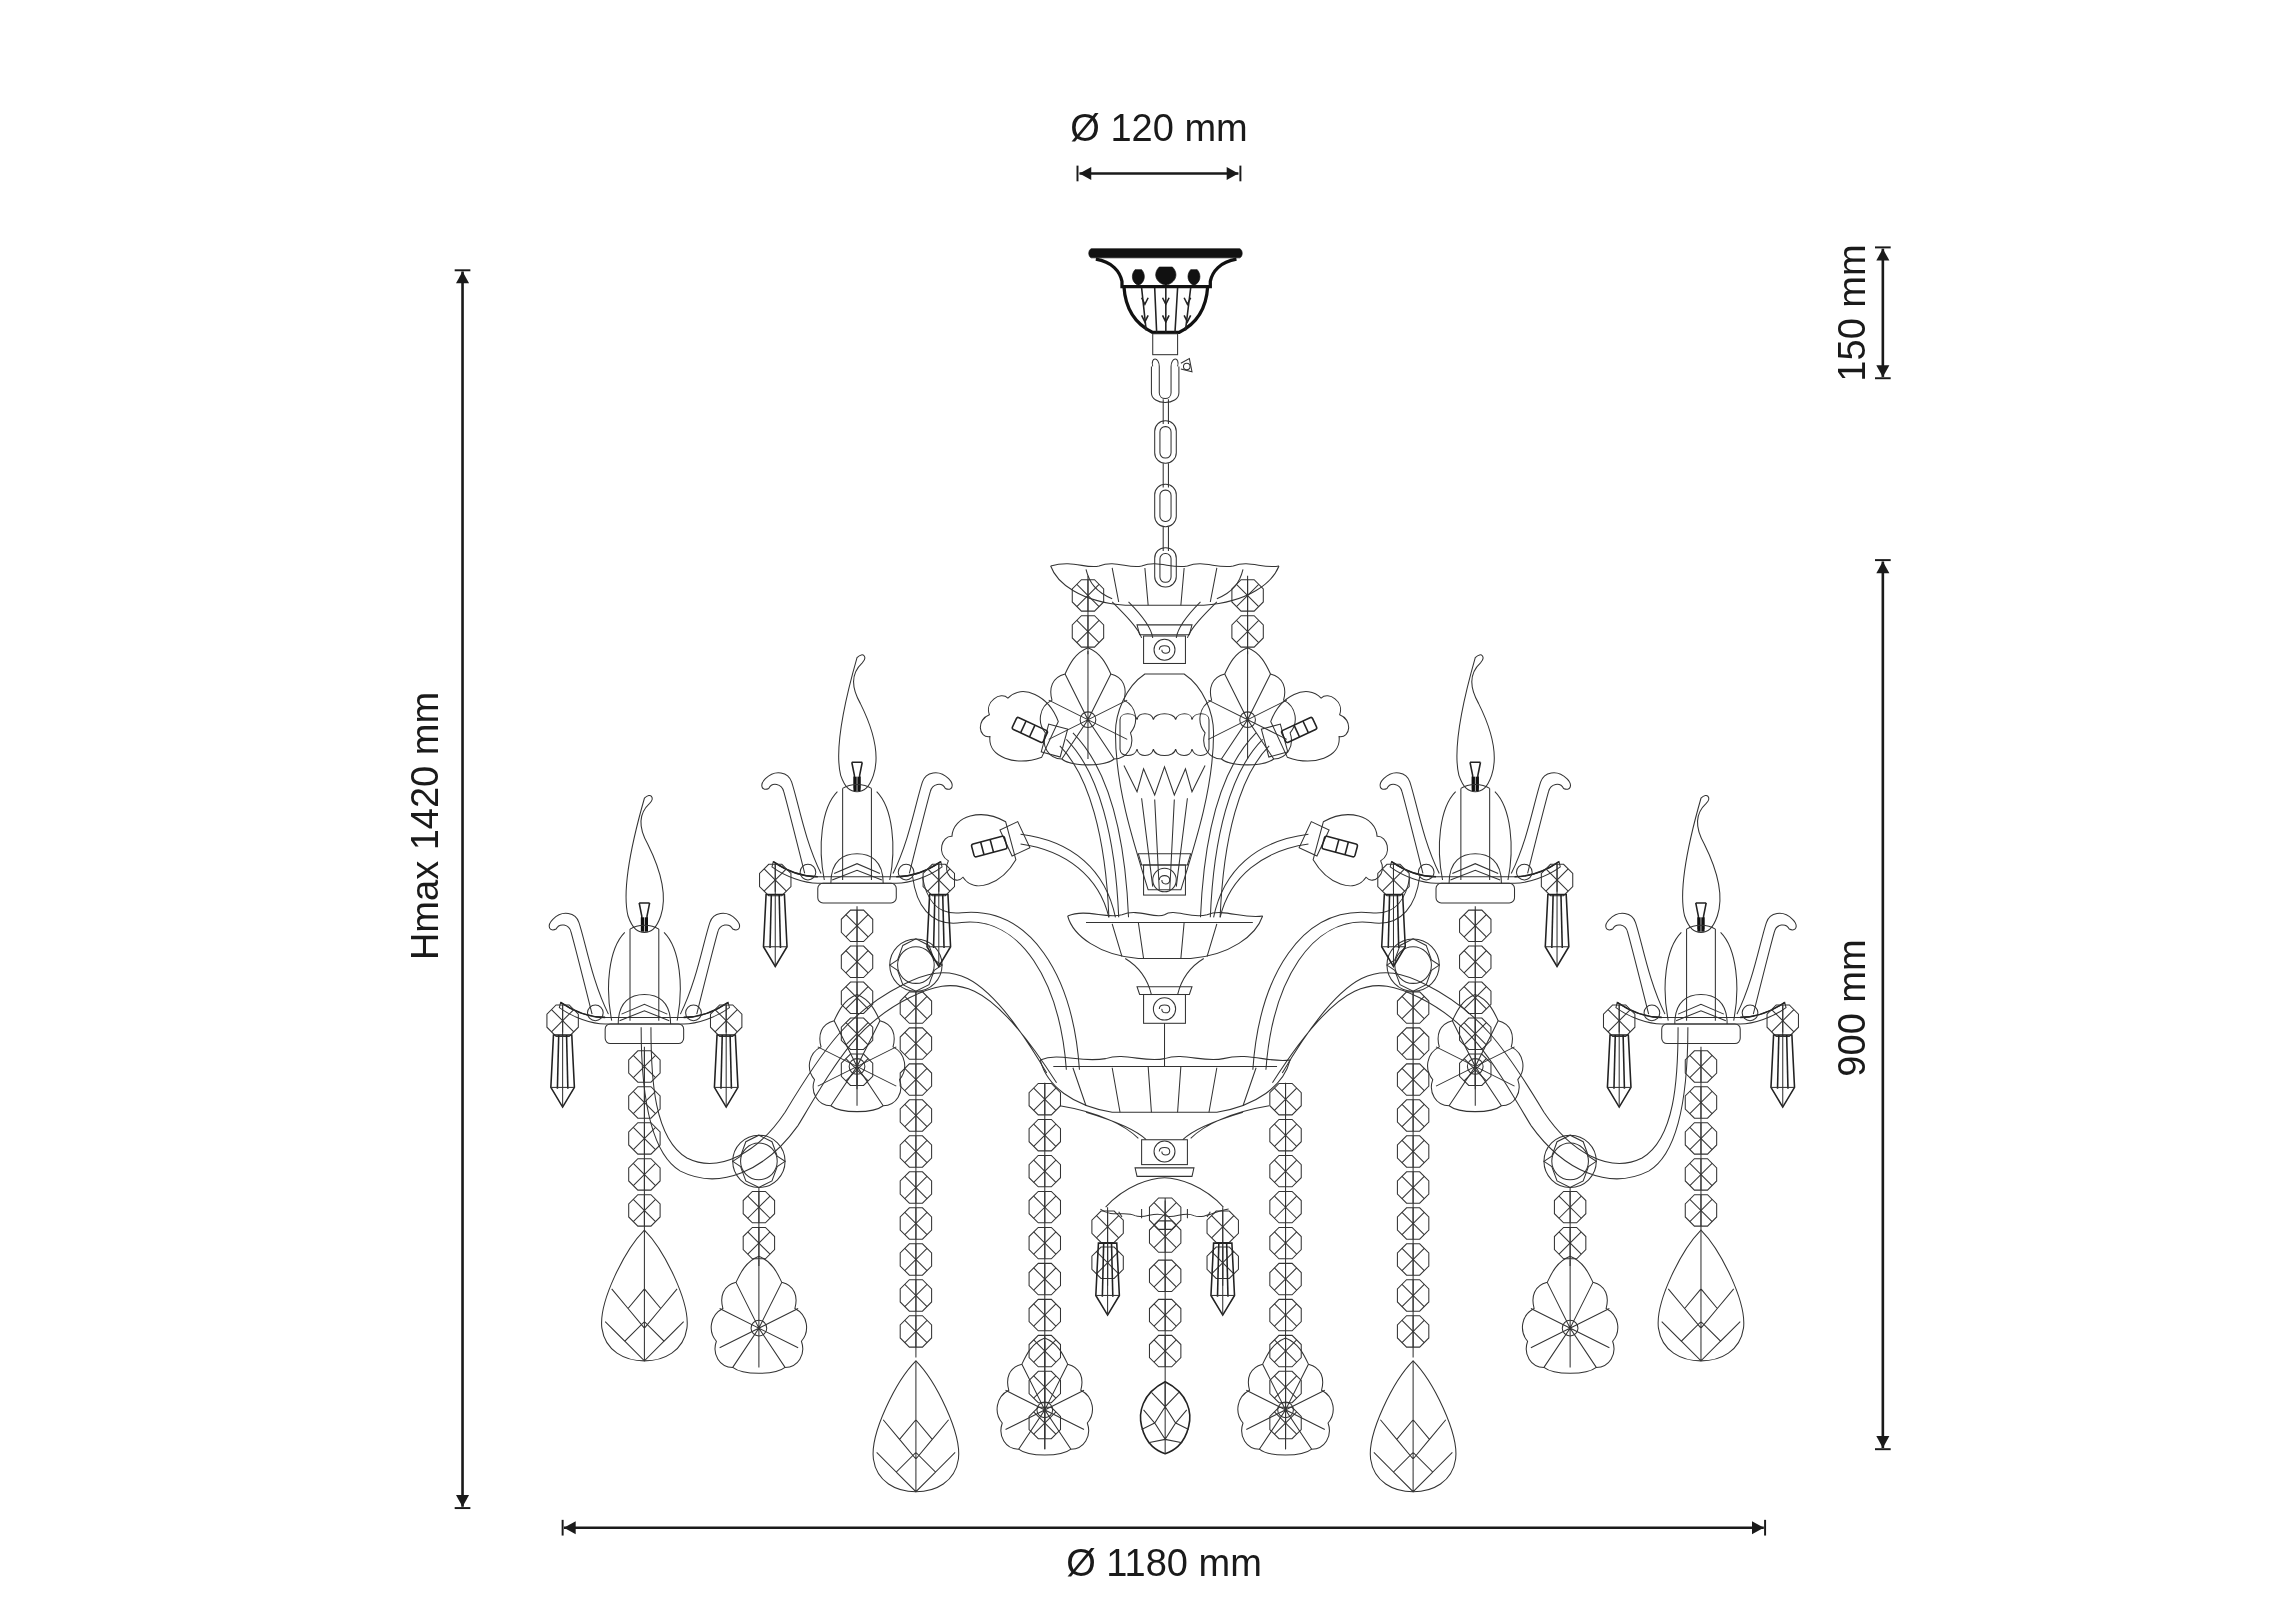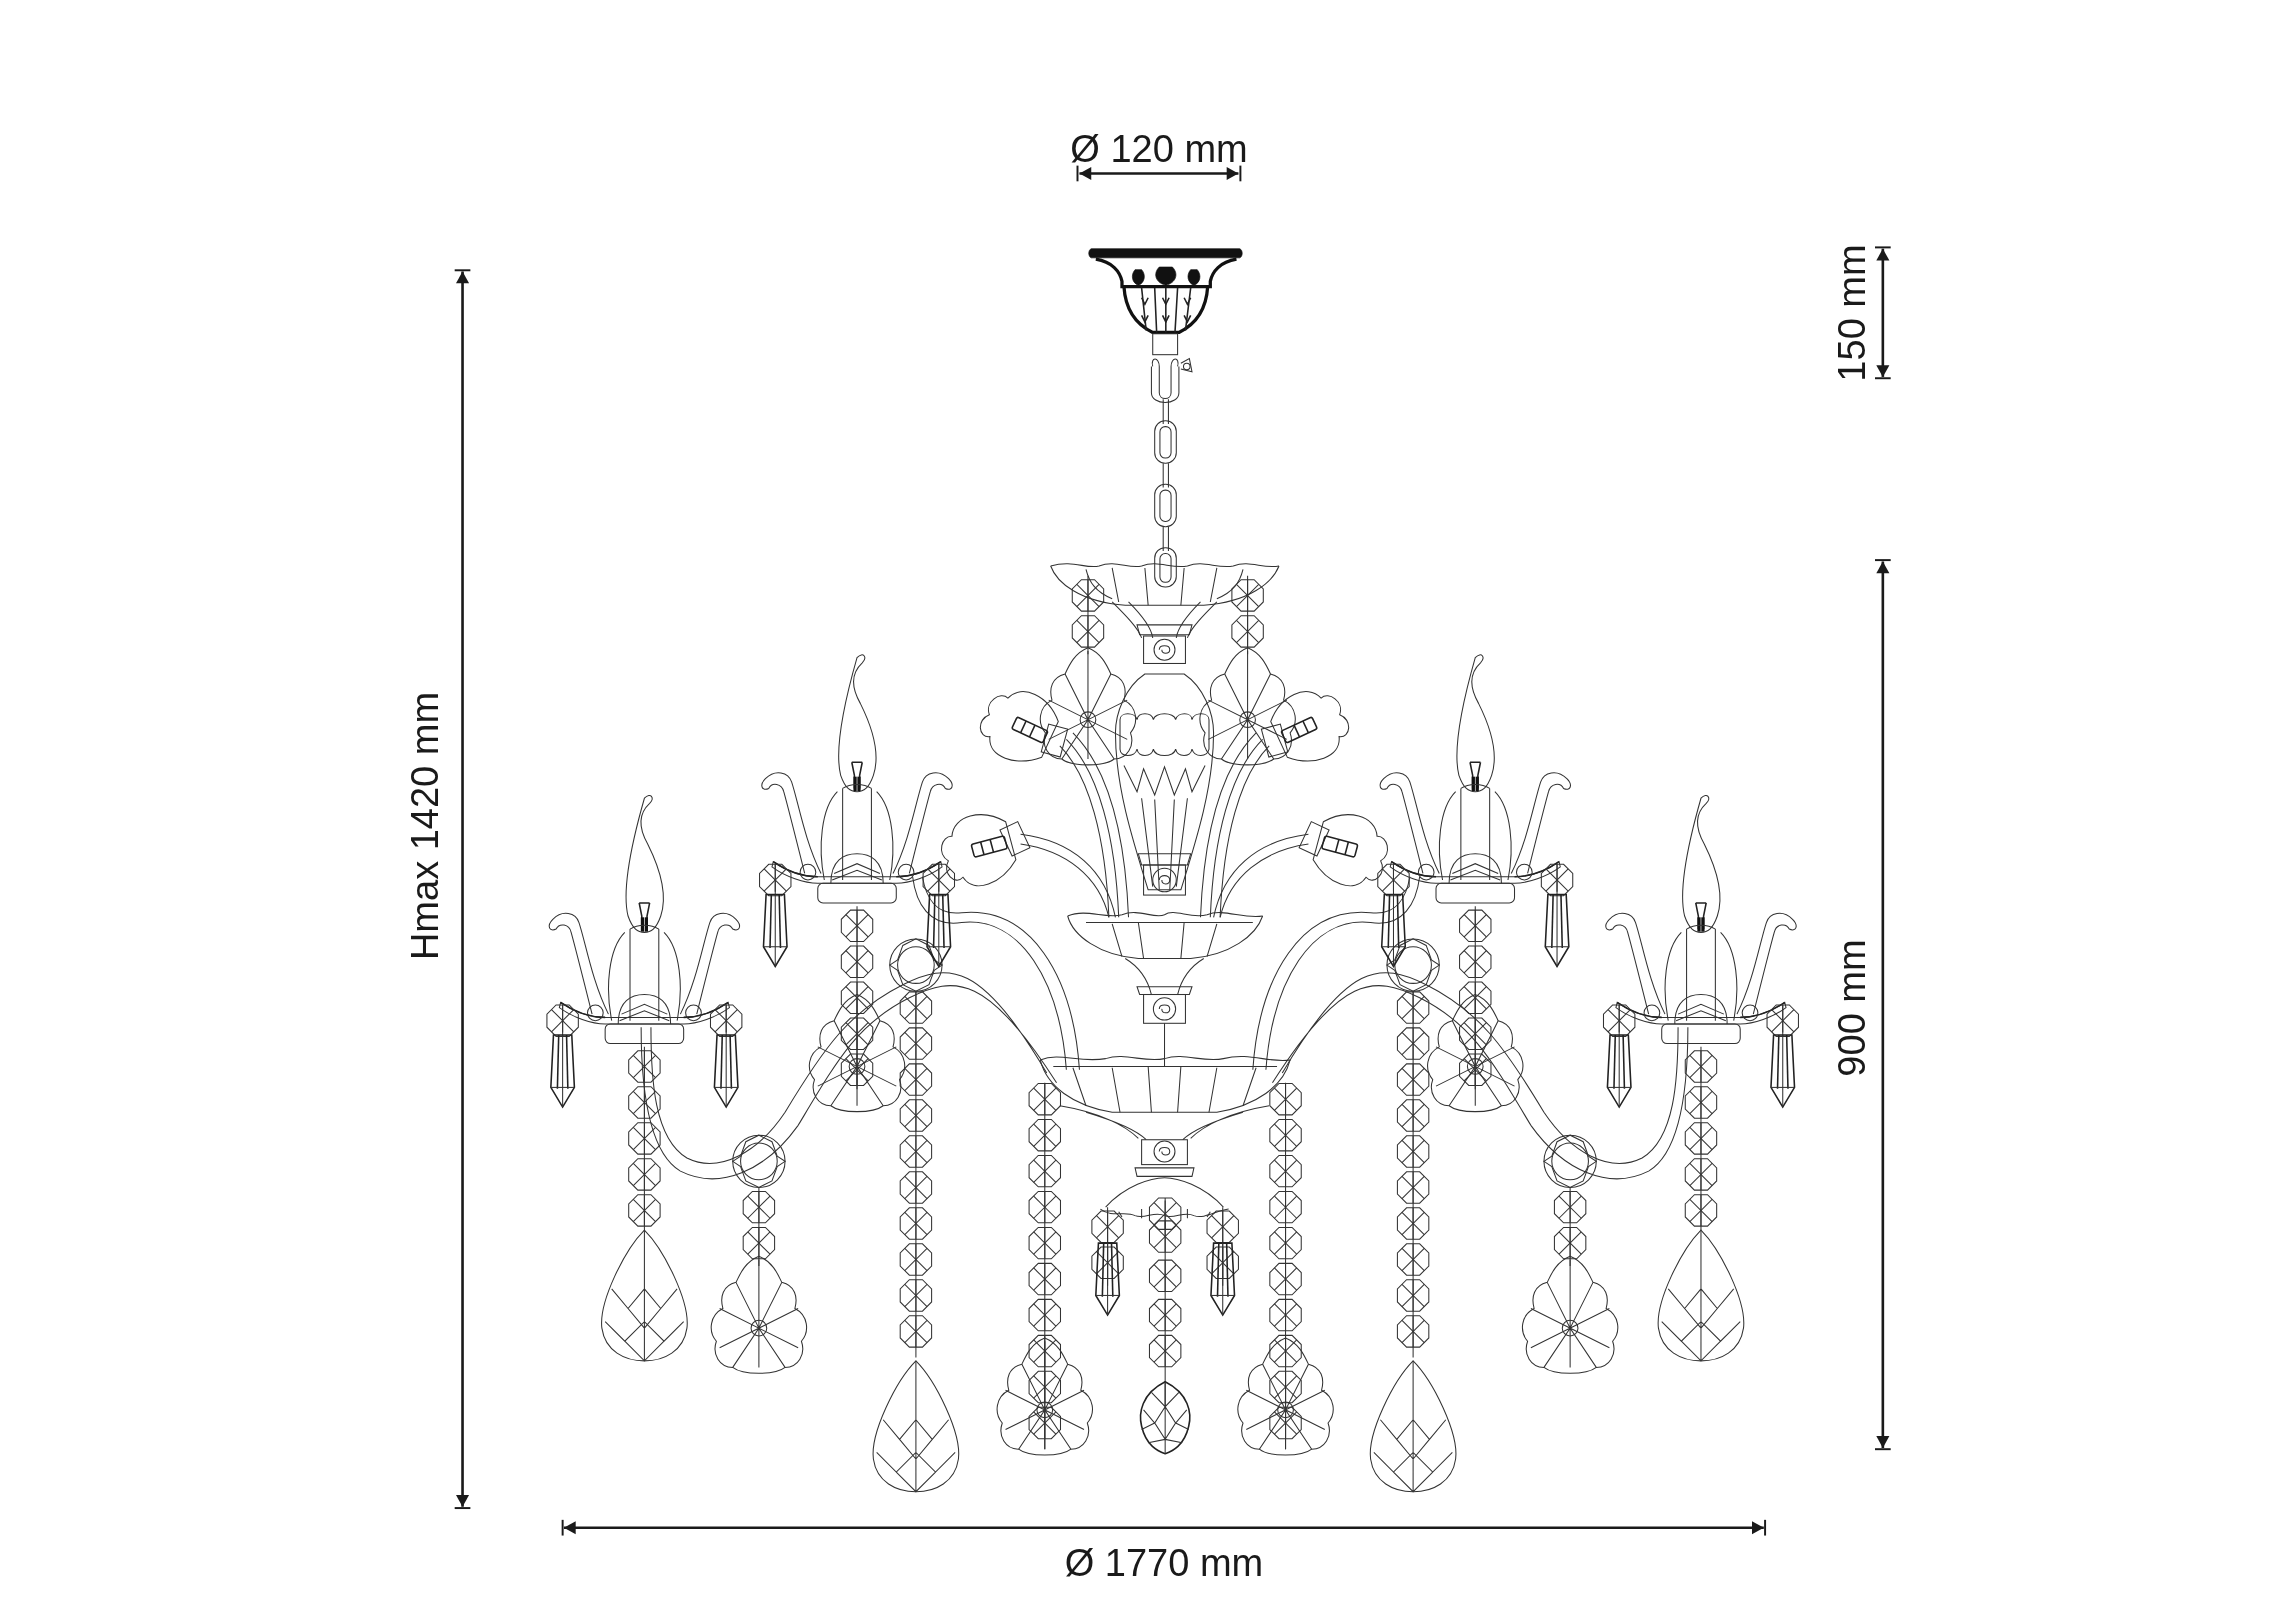--- a/index.html
+++ b/index.html
@@ -321,22 +321,22 @@
 
     <g>
       <use href="#strand10" x="1597" y="1655"></use>
       <use href="#leaf" x="1597" y="2045"></use>
       <use href="#strand10" x="1965" y="1655"></use>
       <use href="#leaf" x="1965" y="2045"></use>
     </g>
   </g>
 </svg>
 
-<div class="label horiz" style="left:1159px; top:149px;">Ø 120 mm</div>
+<div class="label horiz" style="left:1159px; top:128px;">Ø 120 mm</div>
 
 <div class="label vert" style="left:1852px; top:313px;">150 mm</div>
 
 <div class="label vert" style="left:425px; top:826px;">Hmax 1420 mm</div>
 
 <div class="label vert" style="left:1852px; top:1008px;">900 mm</div>
 
-<div class="label horiz" style="left:1164px; top:1563px;">Ø 1770 mm</div>
+<div class="label horiz" style="left:1164px; top:1563px;">Ø 1180 mm</div>
 
 
 </body></html>

